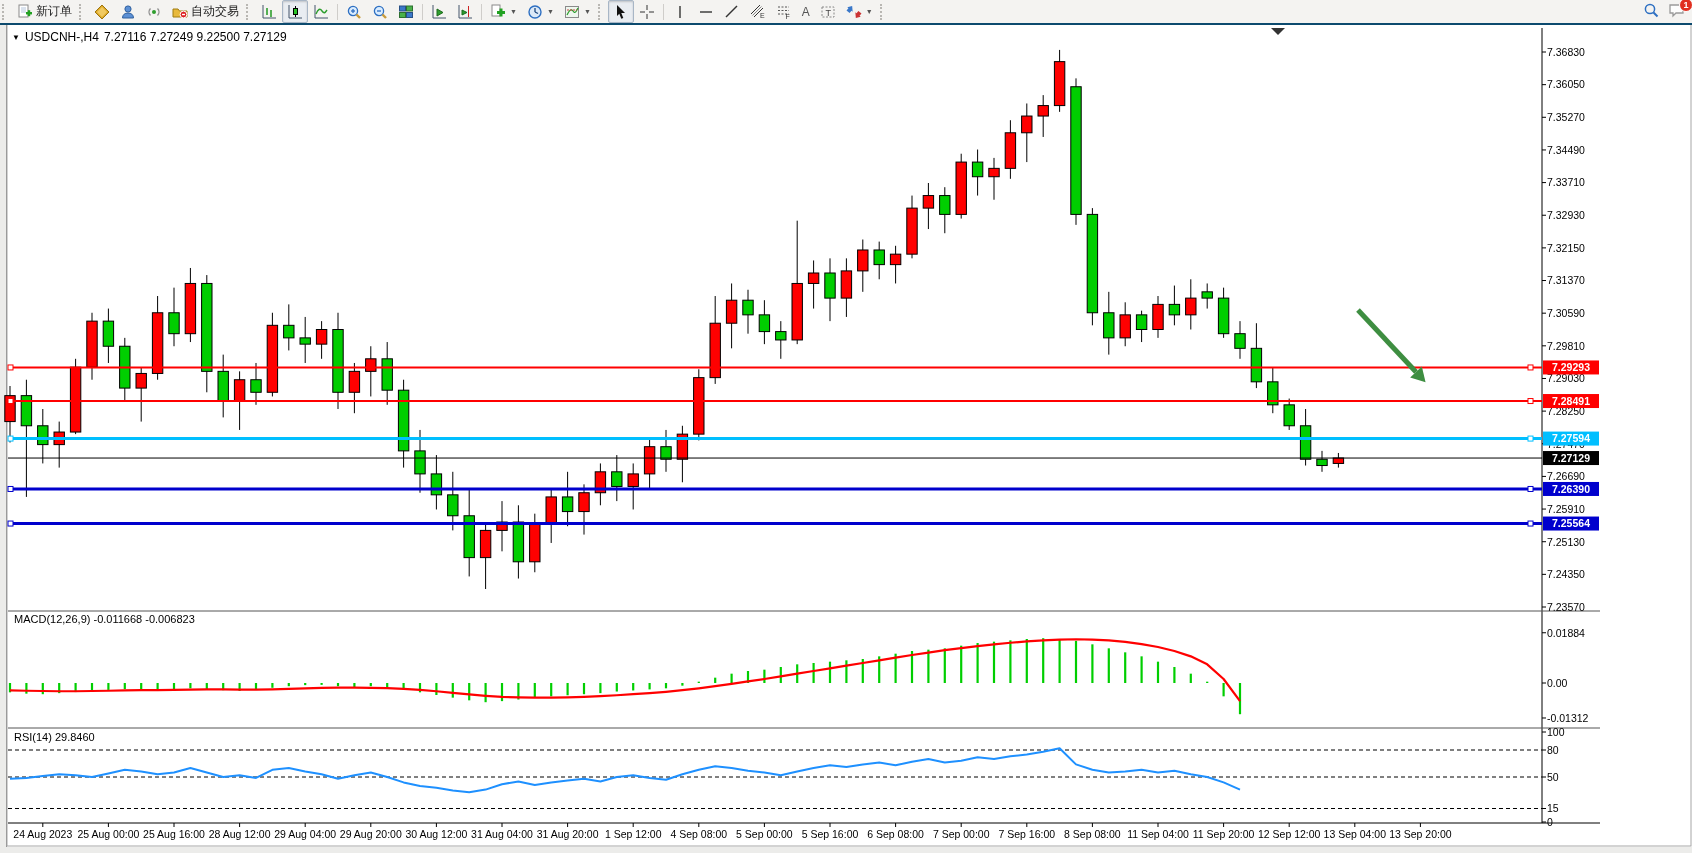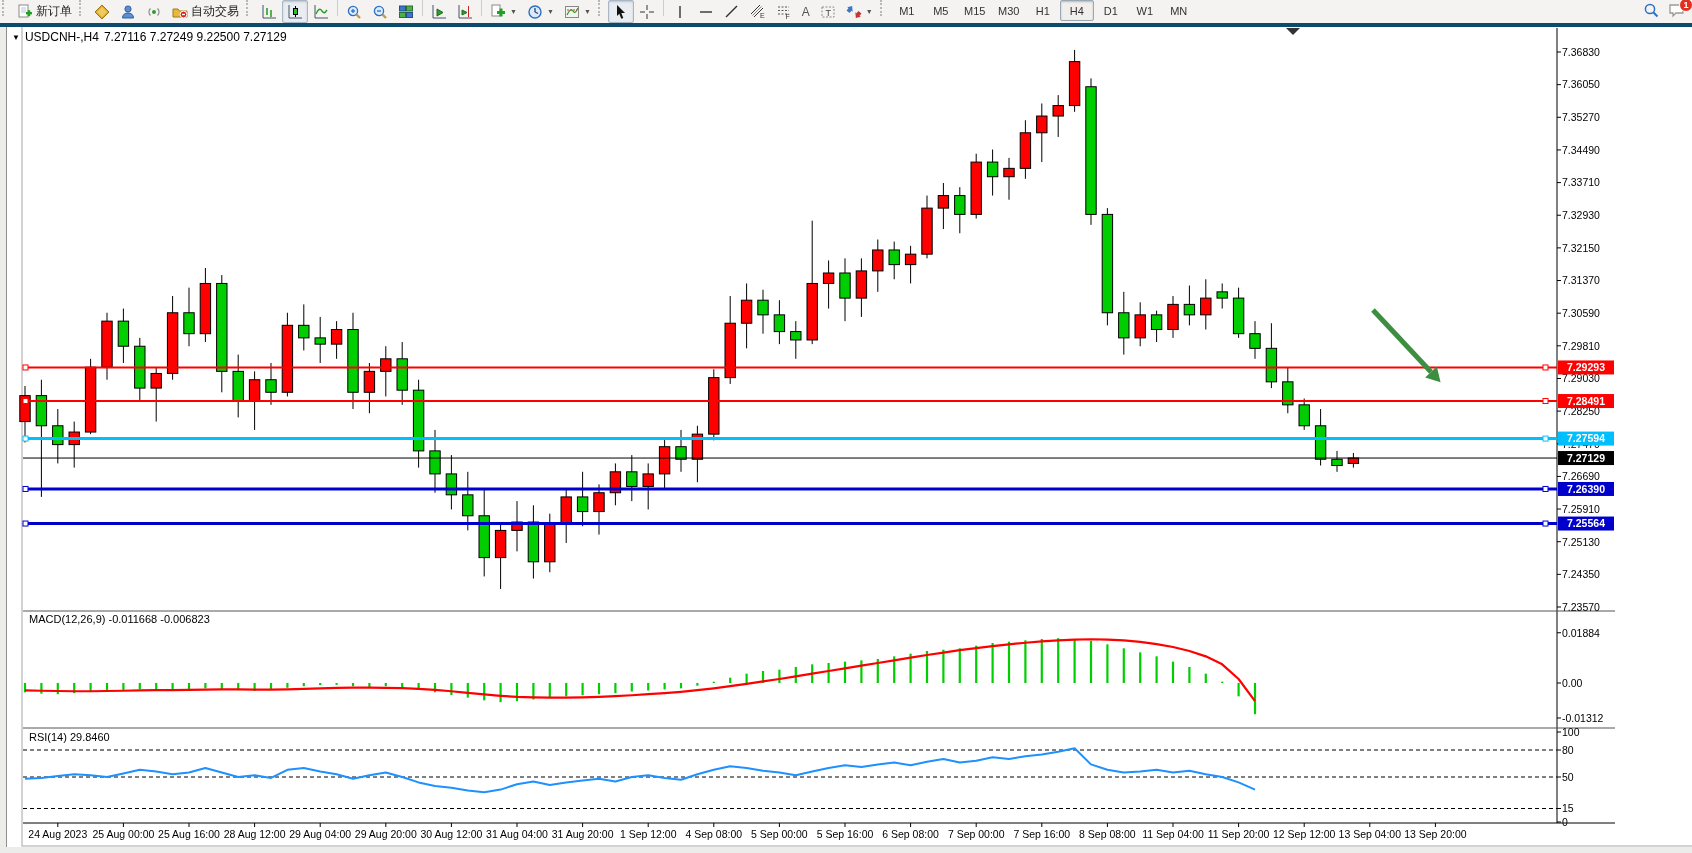--- a/index.html
+++ b/index.html
@@ -1,34 +1,34 @@
 <!DOCTYPE html>
 <html><head>
 <meta charset="utf-8">
 <style>
   html,body{margin:0;padding:0;}
   body{width:1692px;height:853px;position:relative;background:#ececea;font-family:"Liberation Sans",sans-serif;overflow:hidden;}
   
-  #toolbar{position:absolute;top:0;left:0;width:1692px;height:23px;background:#f4f3f1;border-bottom:4px solid #0c4a6e;display:flex;align-items:flex-start;font-size:12px;color:#222;z-index:5;}
+  #toolbar{position:absolute;top:0;left:0;width:1692px;height:23px;background:#f4f3f1;border-bottom:2px solid #0c4a6e;display:flex;align-items:center;font-size:12px;color:#222;z-index:5;}
   .handle{width:4px;height:16px;border-left:2px dotted #b9b7b3;margin:0 4px 0 2px;}
   .divider{width:1px;height:16px;background:#cfcdca;margin:0 3px;}
   .tbtn{display:flex;align-items:center;gap:3px;height:19px;padding:1px 4px;border:1px solid transparent;border-radius:2px;white-space:nowrap;}
   .tbtn.pressed{background:#e9edf2;border-color:#a8b6c6;box-shadow:inset 0 1px 2px rgba(0,0,0,.18);}
   .tbtn svg{display:block;}
   .caret{font-size:7px;color:#555;margin-left:1px;}
   #tf-group{display:flex;align-items:center;}
   .tfbtn{height:17px;min-width:24px;padding:1px 4px;display:flex;align-items:center;justify-content:center;font-size:11px;color:#333;border:1px solid transparent;border-radius:2px;}
   .tfbtn.active{background:#f1efec;border-color:#9aa7b5;box-shadow:inset 0 1px 2px rgba(0,0,0,.22);}
   #toolbar-right{position:absolute;right:6px;top:0;height:23px;display:flex;align-items:center;gap:8px;}
   #chat-badge{position:absolute;top:-4px;right:-7px;background:#e03020;color:#fff;font-size:9px;font-weight:bold;border-radius:7px;min-width:12px;height:12px;line-height:12px;text-align:center;border:1px solid #fff;}
   
   #chart-area{position:absolute;left:6px;top:24px;width:1686px;height:822px;background:#fff;border-left:1px solid #8f8f8f;border-top:1px solid #8f8f8f;}
   #symbol-title{position:absolute;left:12px;top:30px;font-size:12px;color:#000;z-index:4;display:flex;align-items:center;gap:5px;}
   #symbol-title .tri{font-size:8px;}
-  #chart-svg-holder{position:absolute;left:0;top:0;width:1544px;height:853px;z-index:2;padding-left:15px;}
+  #chart-svg-holder{position:absolute;left:0;top:0;width:1544px;height:853px;z-index:2;}
   #bottom-strip{position:absolute;left:0;top:847px;width:1692px;height:6px;background:#ececea;z-index:3;}
 </style>
 </head>
 <body>
 
 <div id="toolbar">
   <span class="handle"></span>
 
   <div class="tbtn">
     <span>
@@ -275,31 +275,20 @@
         <svg width="16" height="16">
           <polygon points="4,2 8,6 6.5,6 6.5,9 2.5,9 2.5,6 1,6" fill="#3a78c9" transform="rotate(40 5 5)"></polygon>
           <polygon points="12,14 8,10 9.5,10 9.5,7 13.5,7 13.5,10 15,10" fill="#cc3333" transform="rotate(40 11 11)"></polygon>
         </svg>
       </span>
     <span class="caret">▼</span>
   </div>
 
   <span class="handle"></span>
 
-  <div id="tf-group">
-      <div class="tfbtn">M1</div>
-      <div class="tfbtn">M5</div>
-      <div class="tfbtn">M15</div>
-      <div class="tfbtn">M30</div>
-      <div class="tfbtn">H1</div>
-      <div class="tfbtn active">H4</div>
-      <div class="tfbtn">D1</div>
-      <div class="tfbtn">W1</div>
-      <div class="tfbtn">MN</div>
-    </div>
 
   <div id="toolbar-right">
     <span><svg width="17" height="17">
           <circle cx="7" cy="7" r="4.6" fill="none" stroke="#2d6fc2" stroke-width="1.5"></circle>
           <line x1="10.5" y1="10.5" x2="14.5" y2="14.5" stroke="#2d6fc2" stroke-width="2"></line>
         </svg></span>
     <span style="position:relative;">
       <svg width="18" height="17">
           <path d="M2,3h13v8h-7l-3,3v-3h-3z" fill="#fdfdfd" stroke="#9a9a9a" stroke-width="1.3"></path>
         </svg>

